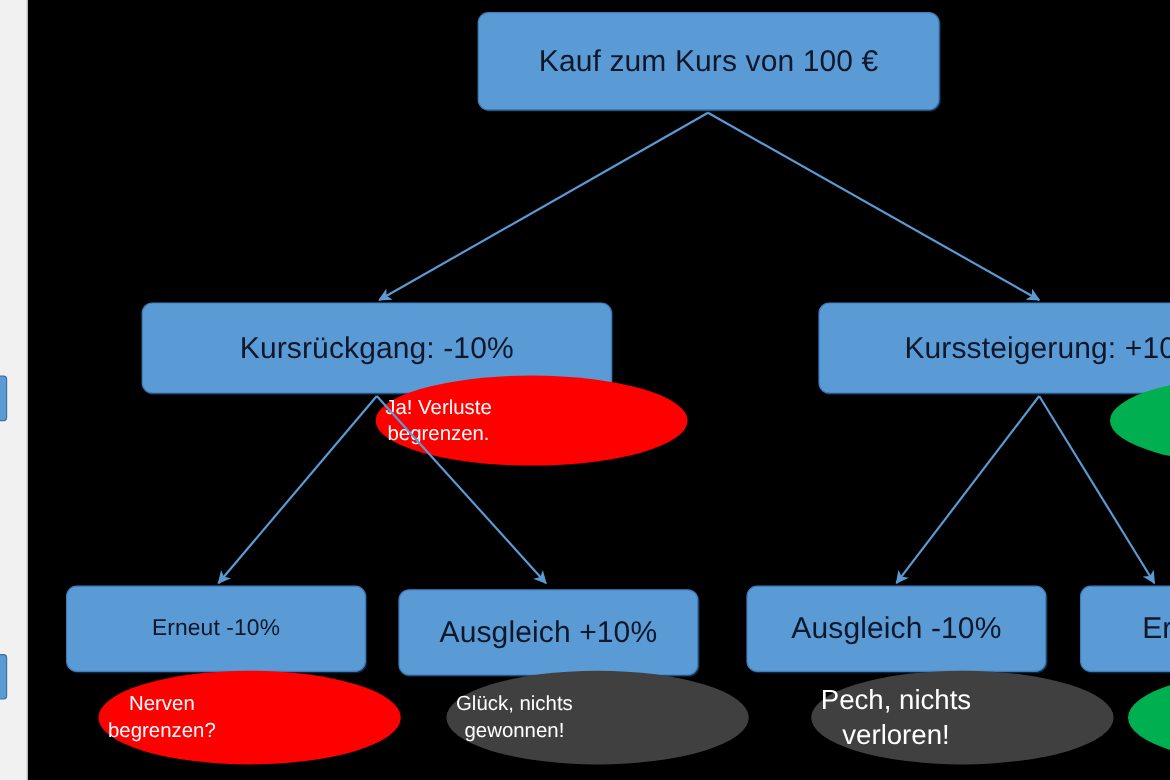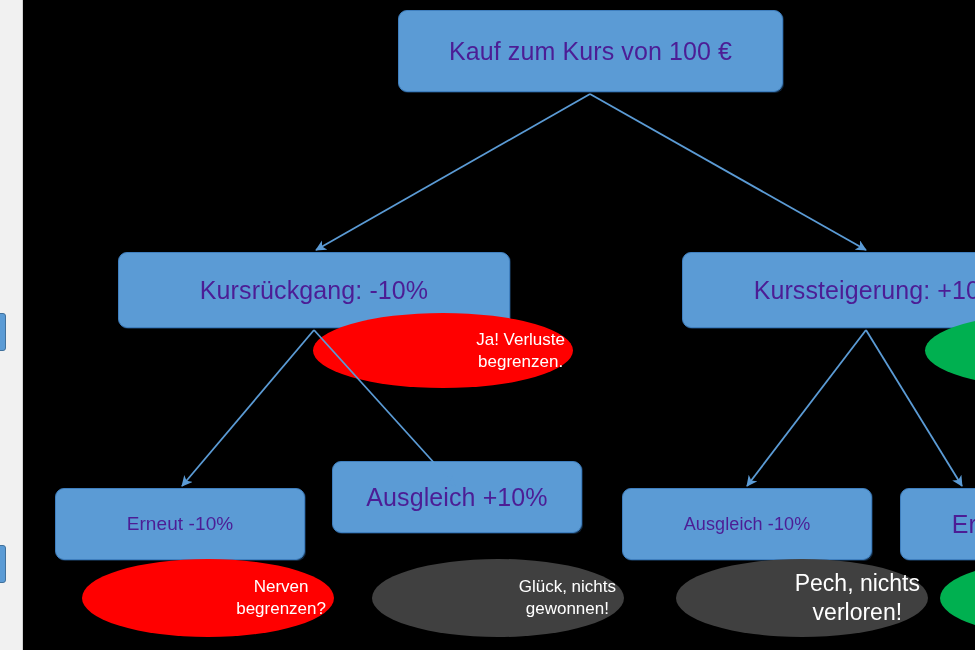--- a/index.html
+++ b/index.html
@@ -47,37 +47,37 @@
     z-index: 12;
     pointer-events: none;
   }
 
   .node {
     position: absolute;
     background: #5b9bd5;
     border: 1px solid #3f7fbf;
     border-radius: 9px;
     box-shadow: 1px 1px 0 rgba(30,70,110,.55);
-    color: #4c1d95;
+    color: #0f172a;
     display: flex;
     align-items: center;
     justify-content: center;
     z-index: 20;
     text-align: center;
     padding: 12px 6px;
     white-space: nowrap;
   }
   .node-label { font-size: 25px; letter-spacing: .1px; }
 
   .bubble {
     position: absolute;
     border-radius: 50%;
     display: flex;
     align-items: center;
-    justify-content: flex-end;
+    justify-content: flex-start;
     color: #ffffff;
     text-align: center;
     line-height: 1.28;
     font-size: 17px;
     z-index: 30;
     padding: 0 8px;
   }
   .bubble.red    { background: #ff0000; }
   .bubble.orange { background: #404040; }
   .bubble.green  { background: #00b050; }
@@ -114,25 +114,25 @@
       </div>
       <div class="node" style="left: 118px; top: 252px; width: 392px; height: 76px;">
         <span class="node-label" style="font-size: 25px;">Kursrückgang: -10%</span>
       </div>
       <div class="node" style="left: 682px; top: 252px; width: 392px; height: 76px;">
         <span class="node-label" style="font-size: 25px;">Kurssteigerung: +10%</span>
       </div>
       <div class="node" style="left: 55px; top: 488px; width: 250px; height: 72px;">
         <span class="node-label" style="font-size: 19px;">Erneut -10%</span>
       </div>
-      <div class="node" style="left: 332px; top: 461px; width: 250px; height: 72px;">
+      <div class="node" style="left: 332px; top: 491px; width: 250px; height: 72px;">
         <span class="node-label" style="font-size: 25px;">Ausgleich +10%</span>
       </div>
       <div class="node" style="left: 622px; top: 488px; width: 250px; height: 72px;">
-        <span class="node-label" style="font-size: 18px;">Ausgleich -10%</span>
+        <span class="node-label" style="font-size: 25px;">Ausgleich -10%</span>
       </div>
       <div class="node" style="left: 900px; top: 488px; width: 250px; height: 72px;">
         <span class="node-label" style="font-size: 25px;">Erneut +10%</span>
       </div>
       <div class="bubble red" style="left: 313px; top: 313px; width: 260px; height: 75px; font-size: 17px;">
         <div>
           <div>Ja! Verluste</div>
           <div>begrenzen.</div>
         </div>
       </div>

